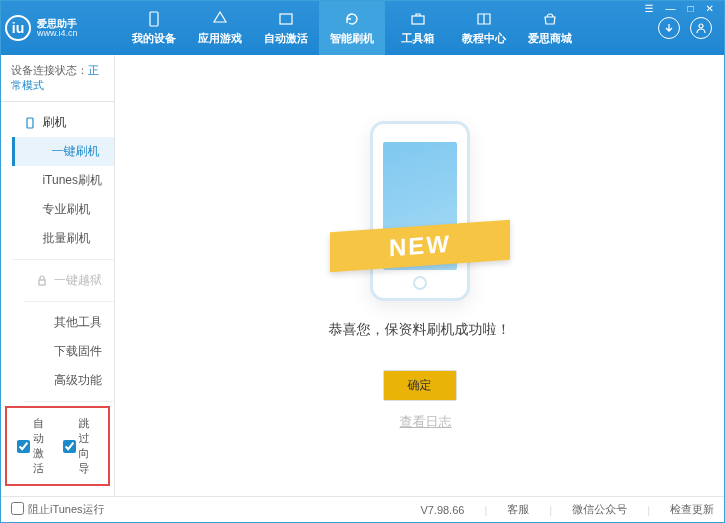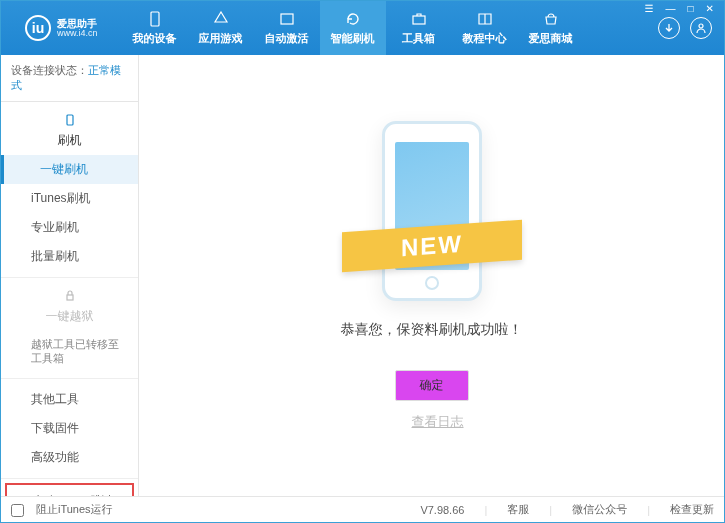--- a/index.html
+++ b/index.html
@@ -1,64 +1,64 @@
 <!DOCTYPE html>
 <html><head>
 <meta charset="utf-8">
 <style>
 * { margin: 0; padding: 0; box-sizing: border-box; font-family: "Microsoft YaHei", sans-serif; }
 body { background: #fff; width: 725px; height: 523px; overflow: hidden; }
 .app { width: 725px; height: 523px; border: 1px solid #3aa0d7; display: flex; flex-direction: column; }
 
 .header { background: linear-gradient(to bottom, #2d92d9, #1f86d2); height: 54px; display: flex; align-items: center; color: #fff; }
-.brand { display: flex; align-items: center; padding: 0 24px; min-width: 120px; }
+.brand { display: flex; align-items: center; padding: 0 4px; min-width: 120px; }
 .brand-logo { width: 26px; height: 26px; border: 2px solid #fff; border-radius: 50%; display: flex; align-items: center; justify-content: center; font-weight: bold; margin-right: 6px; font-size: 14px; }
 .brand-text { display: flex; flex-direction: column; line-height: 1.1; }
 .brand-title { font-size: 10px; font-weight: bold; }
 .brand-url { font-size: 9px; opacity: 0.9; }
 
 .nav { display: flex; flex: 1; height: 100%; }
 .nav-item { width: 66px; display: flex; flex-direction: column; align-items: center; justify-content: center; cursor: pointer; font-size: 11px; gap: 3px; font-weight: bold; }
 .nav-item.active { background: #3fa3e0; }
 .nav-icon { width: 18px; height: 18px; display: flex; align-items: center; justify-content: center; }
 
 .header-right { display: flex; align-items: center; gap: 10px; padding: 0 12px; }
 .circle-btn { width: 22px; height: 22px; border: 1.5px solid #fff; border-radius: 50%; display: flex; align-items: center; justify-content: center; cursor: pointer; }
 .win-controls { position: absolute; top: 3px; right: 8px; display: flex; gap: 6px; color: #fff; font-size: 10px; }
 .win-btn { cursor: pointer; padding: 0 3px; }
 
 .body { flex: 1; display: flex; overflow: hidden; }
-.sidebar { width: 138px; border-right: 1px solid #e5e5e5; display: flex; flex-direction: column; font-size: 12px; }
+.sidebar { width: 114px; border-right: 1px solid #e5e5e5; display: flex; flex-direction: column; font-size: 12px; align-items: flex-end; }
 .conn-status { padding: 8px 10px; border-bottom: 1px solid #e5e5e5; font-size: 11px; color: #666; }
 .conn-mode { color: #1d8acb; }
 
 .side-section { padding: 6px 0; border-bottom: 1px solid #eee; }
-.side-head { display: flex; align-items: center; gap: 6px; padding: 6px 12px; color: #333; font-size: 12px; flex-direction: column; }
+.side-head { display: flex; align-items: center; gap: 6px; padding: 6px 12px; color: #333; font-size: 12px; }
 .side-head.locked { color: #bbb; }
 .side-item { padding: 6px 12px 6px 30px; color: #555; cursor: pointer; font-size: 12px; }
 .side-item.active { background: #e8f3fb; color: #1d8acb; border-left: 3px solid #1d8acb; padding-left: 36px; }
 .side-item.note { color: #888; font-size: 11px; line-height: 1.3; }
 
 .checkbox-row { display: flex; gap: 10px; padding: 8px 10px; border: 2px solid #e34a4a; margin: 4px; font-size: 11px; }
 .cb { display: flex; align-items: center; gap: 3px; color: #555; }
 .cb input { accent-color: #1d8acb; }
 
 .main { flex: 1; display: flex; flex-direction: column; align-items: center; justify-content: center; position: relative; }
 .phone-illust { width: 120px; height: 180px; position: relative; margin-bottom: 20px; }
 .phone-body { width: 100px; height: 180px; background: #fff; border: 3px solid #d5e8f3; border-radius: 14px; margin: 0 auto; position: relative; box-shadow: 0 6px 20px rgba(0,0,0,0.08); }
 .phone-screen { position: absolute; top: 18px; left: 10px; right: 10px; bottom: 28px; background: linear-gradient(160deg, #7fc8f0, #a8dbf5); border-radius: 2px; }
 .phone-home { position: absolute; bottom: 8px; left: 50%; transform: translateX(-50%); width: 14px; height: 14px; border: 2px solid #cfe5f1; border-radius: 50%; }
 .ribbon { position: absolute; bottom: 35px; left: -30px; right: -30px; background: #f6c544; color: #fff; font-weight: bold; font-size: 24px; text-align: center; padding: 6px 0; transform: skewY(-4deg); letter-spacing: 2px; box-shadow: 0 3px 6px rgba(0,0,0,0.15); }
 
 .success-msg { color: #444; font-size: 14px; margin-bottom: 31px; }
-.ok-btn { border: 1px solid #ddd; background: #d946ef; padding: 6px 24px; font-size: 12px; color: #333; cursor: pointer; border-radius: 2px; }
+.ok-btn { border: 1px solid #ddd; background: #eab308; padding: 6px 24px; font-size: 12px; color: #333; cursor: pointer; border-radius: 2px; }
 .log-link { color: #bbb; font-size: 13px; margin-top: 12px; cursor: pointer; text-decoration: underline; margin-left: 12px; }
 
 .footer { height: 26px; border-top: 1px solid #e5e5e5; display: flex; align-items: center; justify-content: space-between; padding: 0 10px; font-size: 11px; color: #666; }
-.footer-left { display: flex; align-items: flex-end; gap: 12px; }
+.footer-left { display: flex; align-items: flex-start; gap: 4px; }
 .footer-right { display: flex; align-items: center; gap: 20px; }
 .footer a { color: #666; text-decoration: none; cursor: pointer; }
 .sep { color: #ddd; }
 </style>
 </head>
 <body>
 
 <div class="app">
   <div class="win-controls">
     <span class="win-btn">☰</span>
@@ -170,21 +170,20 @@
       </div>
 
       <div class="side-section">
         <div class="side-head locked">
           <svg width="12" height="12" viewBox="0 0 12 12">
               <rect x="3" y="5" width="6" height="5" fill="none" stroke="#bbb" stroke-width="1.2"></rect>
               <path d="M4 5 V3 a2 2 0 0 1 4 0 V5" fill="none" stroke="#bbb" stroke-width="1.2"></path>
             </svg>
           <span>一键越狱</span>
         </div>
-        <div class="side-item note">越狱工具已转移至工具箱</div>
       </div>
 
       <div class="side-section">
         <div class="side-item">其他工具</div>
         <div class="side-item">下载固件</div>
         <div class="side-item">高级功能</div>
       </div>
 
       <div class="checkbox-row">
         <label class="cb">

